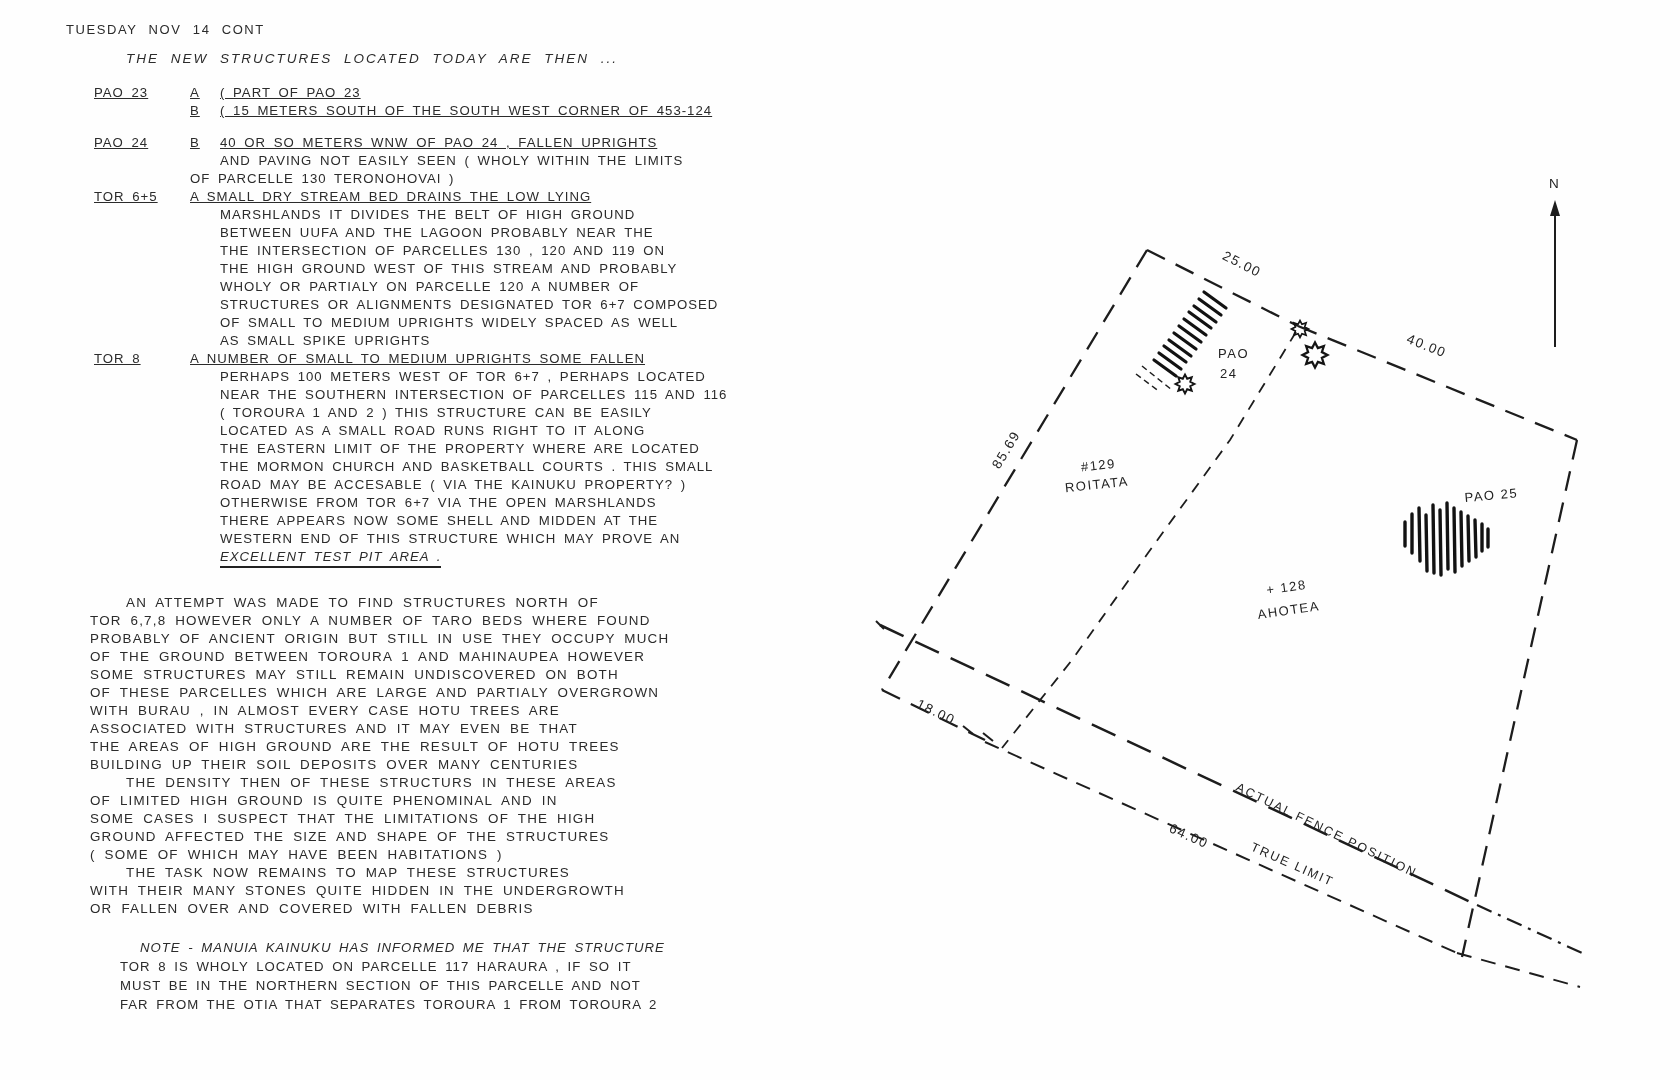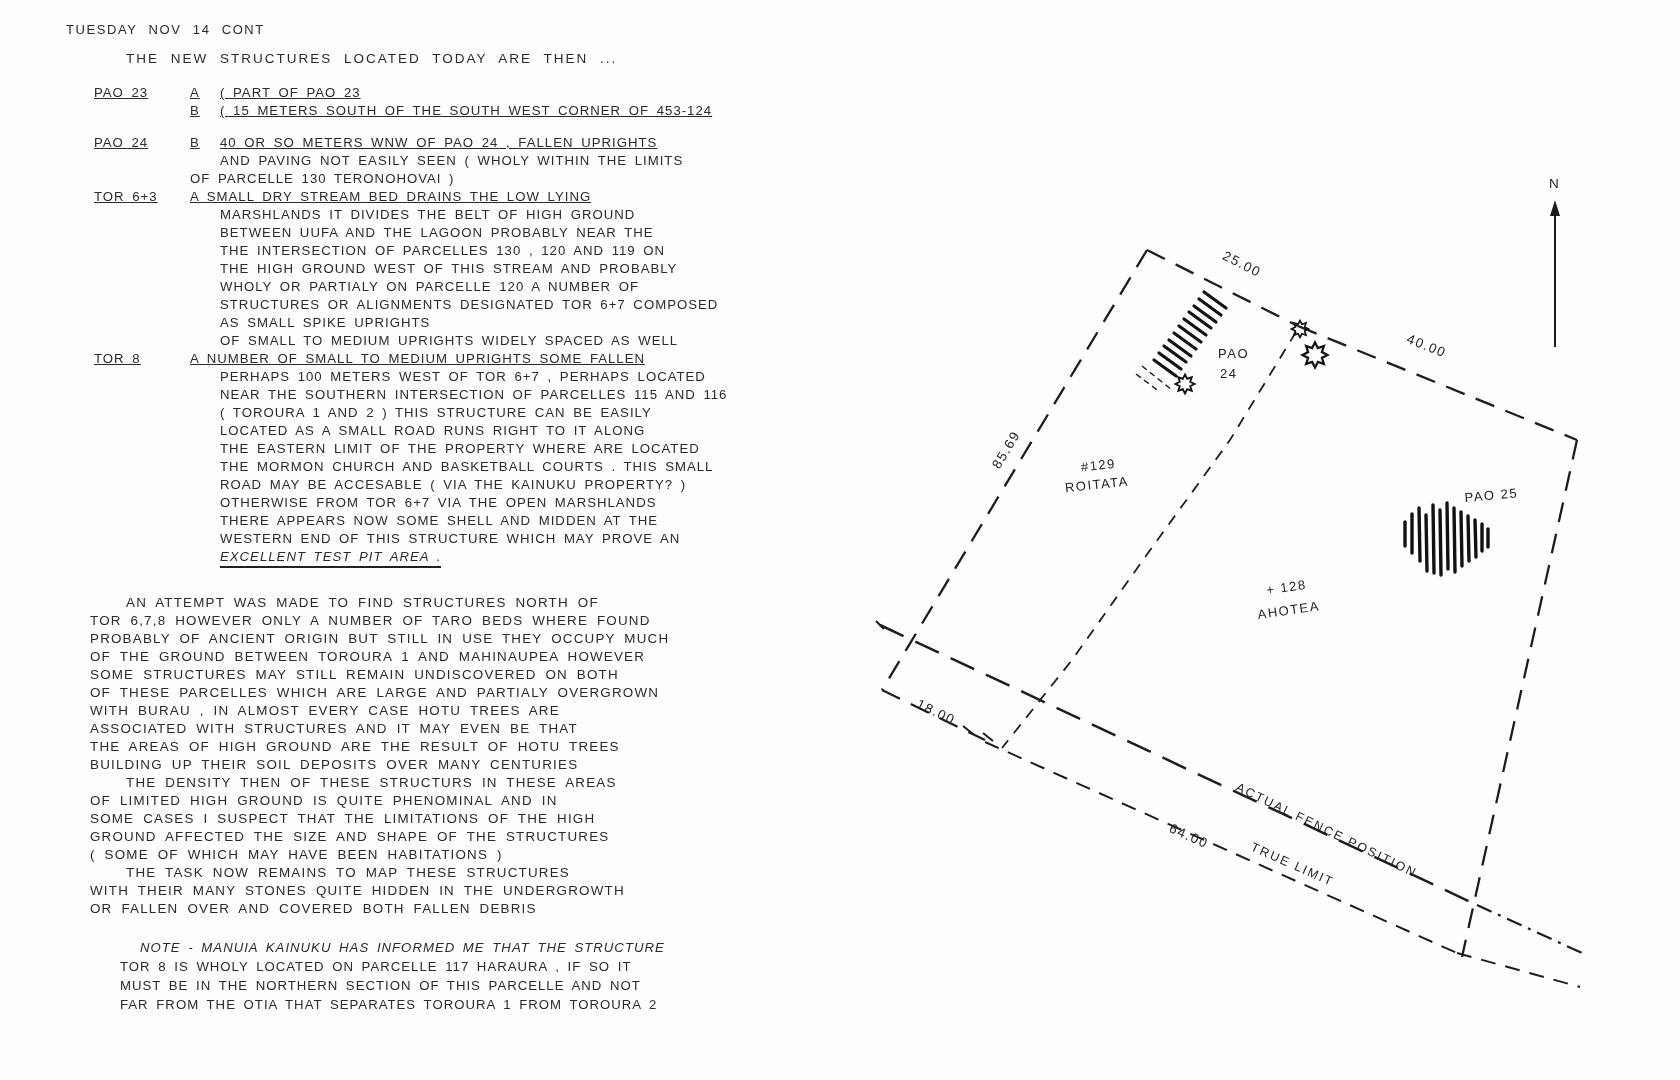--- a/index.html
+++ b/index.html
@@ -4,21 +4,21 @@
 <style>
   html,body{margin:0;padding:0;}
   body{
     width:1680px;height:1080px;position:relative;overflow:hidden;
     background:#fefefe;color:#2b2b2b;
     font-family:"Liberation Sans",sans-serif;
     -webkit-font-smoothing:antialiased;
   }
   .notes{position:absolute;left:16px;top:0;width:830px;}
   .heading{margin:22px 0 0 50px;font-size:13px;letter-spacing:1.6px;word-spacing:6px;}
-  .intro{margin:14px 0 18px 110px;font-size:13.5px;letter-spacing:2px;word-spacing:6px;}
+  .intro{margin:14px 0 18px 110px;font-size:13.5px;letter-spacing:2px;word-spacing:6px;font-style:italic;}
   .entries{margin-left:78px;font-size:13.2px;line-height:18px;letter-spacing:1px;word-spacing:3px;}
   .ln{white-space:nowrap;}
   .row{display:flex;text-decoration:underline;}
   .lbl{width:96px;flex:none;}
   .sub{width:30px;flex:none;}
   .cont{padding-left:126px;}
   .cont2{padding-left:96px;}
   .gap14{height:14px;}
   .para{margin:28px 0 0 74px;font-size:13.4px;line-height:18px;letter-spacing:1.2px;word-spacing:4px;}
   .ind{padding-left:36px;}
@@ -51,31 +51,31 @@
     </div>
     <div class="gap14"></div>
     <div class="ln row">
       <span class="lbl">PAO 24</span>
         <span class="sub">B</span>
         <span class="txt">40 OR SO METERS WNW OF PAO 24 , FALLEN UPRIGHTS</span>
     </div>
     <div class="ln cont">AND PAVING NOT EASILY SEEN ( WHOLY WITHIN THE LIMITS</div>
     <div class="ln cont2">OF PARCELLE 130 TERONOHOVAI )</div>
     <div class="ln row">
-      <span class="lbl">TOR 6+3</span>
+      <span class="lbl">TOR 6+5</span>
         <span class="txt">A SMALL DRY STREAM BED DRAINS THE LOW LYING</span>
     </div>
     <div class="ln cont">MARSHLANDS IT DIVIDES THE BELT OF HIGH GROUND</div>
     <div class="ln cont">BETWEEN UUFA AND THE LAGOON PROBABLY NEAR THE</div>
     <div class="ln cont">THE INTERSECTION OF PARCELLES 130 , 120 AND 119 ON</div>
     <div class="ln cont">THE HIGH GROUND WEST OF THIS STREAM AND PROBABLY</div>
     <div class="ln cont">WHOLY OR PARTIALY ON PARCELLE 120 A NUMBER OF</div>
     <div class="ln cont">STRUCTURES OR ALIGNMENTS DESIGNATED TOR 6+7 COMPOSED</div>
+    <div class="ln cont">OF SMALL TO MEDIUM UPRIGHTS WIDELY SPACED AS WELL</div>
     <div class="ln cont">AS SMALL SPIKE UPRIGHTS</div>
-    <div class="ln cont">OF SMALL TO MEDIUM UPRIGHTS WIDELY SPACED AS WELL</div>
     <div class="ln row">
       <span class="lbl">TOR 8</span>
         <span class="txt">A NUMBER OF SMALL TO MEDIUM UPRIGHTS SOME FALLEN</span>
     </div>
     <div class="ln cont">PERHAPS 100 METERS WEST OF TOR 6+7 , PERHAPS LOCATED</div>
     <div class="ln cont">NEAR THE SOUTHERN INTERSECTION OF PARCELLES 115 AND 116</div>
     <div class="ln cont">( TOROURA 1 AND 2 )  THIS STRUCTURE CAN BE EASILY</div>
     <div class="ln cont">LOCATED AS A SMALL ROAD RUNS RIGHT TO IT ALONG</div>
     <div class="ln cont">THE EASTERN LIMIT OF THE PROPERTY WHERE ARE LOCATED</div>
     <div class="ln cont">THE MORMON CHURCH AND BASKETBALL COURTS . THIS SMALL</div>
@@ -97,21 +97,21 @@
     <div class="ln">ASSOCIATED WITH STRUCTURES AND IT MAY EVEN BE THAT</div>
     <div class="ln">THE AREAS OF HIGH GROUND ARE THE RESULT OF HOTU TREES</div>
     <div class="ln">BUILDING UP THEIR SOIL DEPOSITS OVER MANY CENTURIES</div>
     <div class="ln ind">THE DENSITY THEN OF THESE STRUCTURS IN THESE AREAS</div>
     <div class="ln">OF LIMITED HIGH GROUND IS QUITE PHENOMINAL AND IN</div>
     <div class="ln">SOME CASES I SUSPECT THAT THE LIMITATIONS OF THE HIGH</div>
     <div class="ln">GROUND AFFECTED THE SIZE AND SHAPE OF THE STRUCTURES</div>
     <div class="ln">( SOME OF WHICH MAY HAVE BEEN HABITATIONS )</div>
     <div class="ln ind">THE TASK NOW REMAINS TO MAP THESE STRUCTURES</div>
     <div class="ln">WITH THEIR MANY STONES QUITE HIDDEN IN THE UNDERGROWTH</div>
-    <div class="ln">OR FALLEN OVER AND COVERED BOTH FALLEN DEBRIS</div>
+    <div class="ln">OR FALLEN OVER AND COVERED WITH FALLEN DEBRIS</div>
   </div>
 
   <div class="notepara">
     <div class="ln first">NOTE - MANUIA KAINUKU HAS INFORMED ME THAT THE STRUCTURE</div>
     <div class="ln">TOR 8 IS WHOLY LOCATED ON PARCELLE 117 HARAURA , IF SO IT</div>
     <div class="ln">MUST BE IN THE NORTHERN SECTION OF THIS PARCELLE AND NOT</div>
     <div class="ln">FAR FROM THE OTIA THAT SEPARATES TOROURA 1 FROM TOROURA 2</div>
   </div>
 </div>
 

